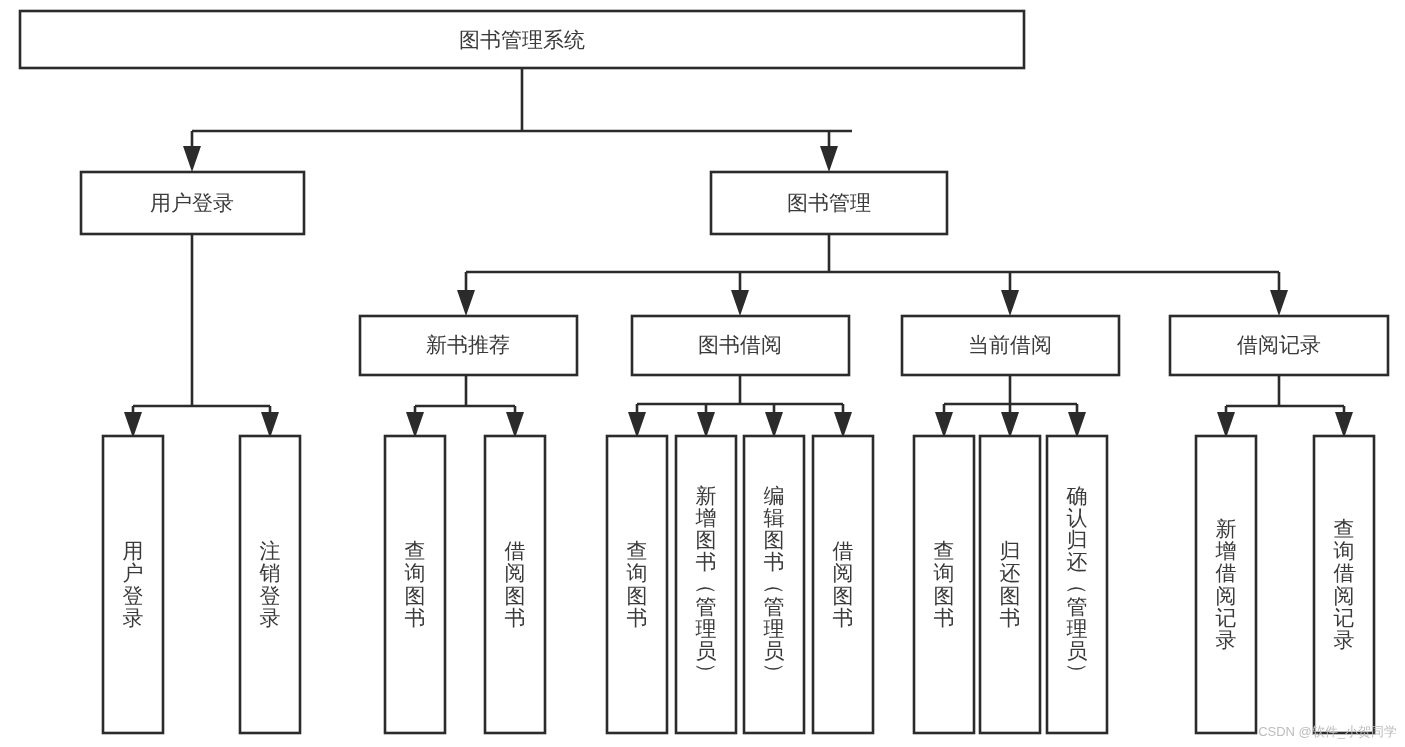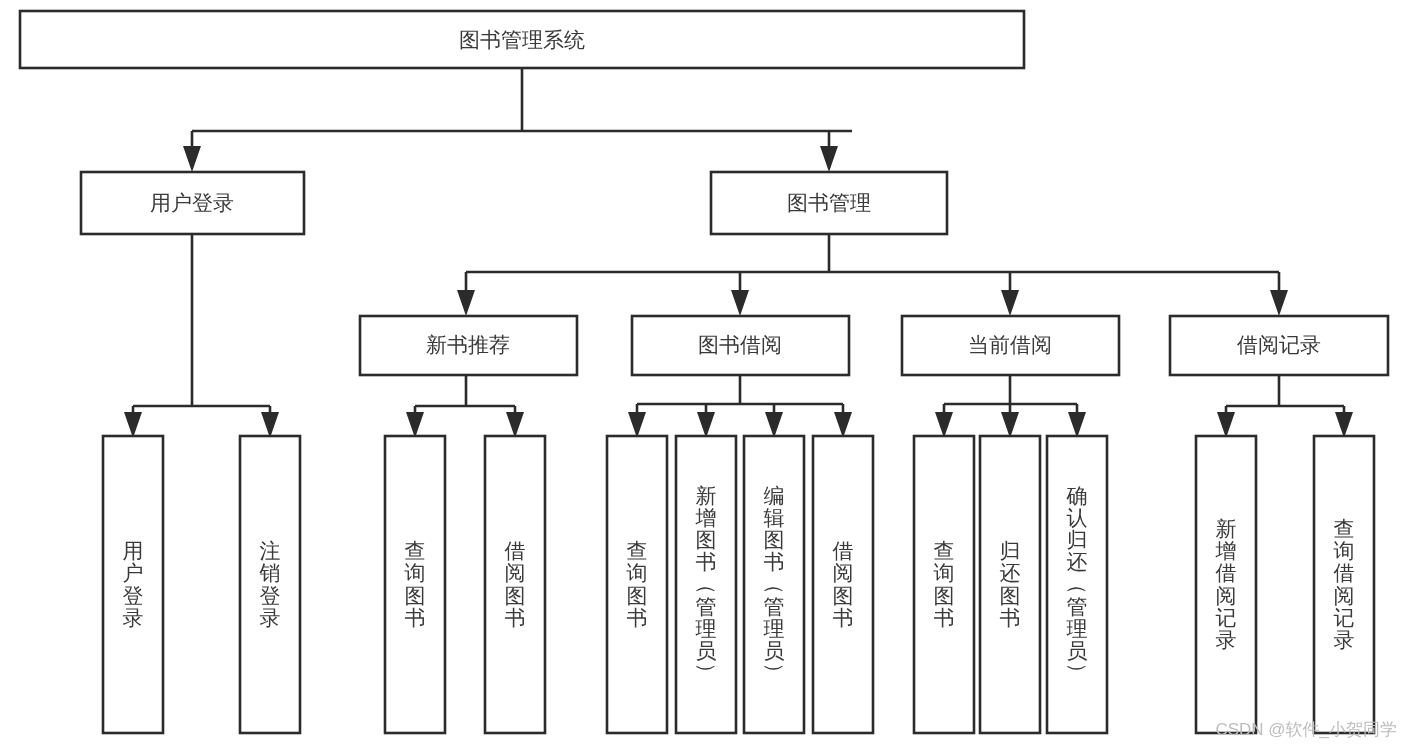--- a/index.html
+++ b/index.html
@@ -66,21 +66,21 @@
   .vert-text-wrap span.ch {
     display: block;
     text-align: center;
   }
   .watermark {
     position: absolute;
     right: 8px;
     bottom: 6px;
     color: #bdbdbd;
     font-family: "Liberation Sans", "DejaVu Sans", sans-serif;
-    font-size: 17px;
+    font-size: 13px;
     white-space: nowrap;
     pointer-events: none;
   }
 </style>
 </head>
 <body>
 
 <div id="diagram-root">
 
   <svg id="diagram-svg" viewBox="0 0 1405 747">

